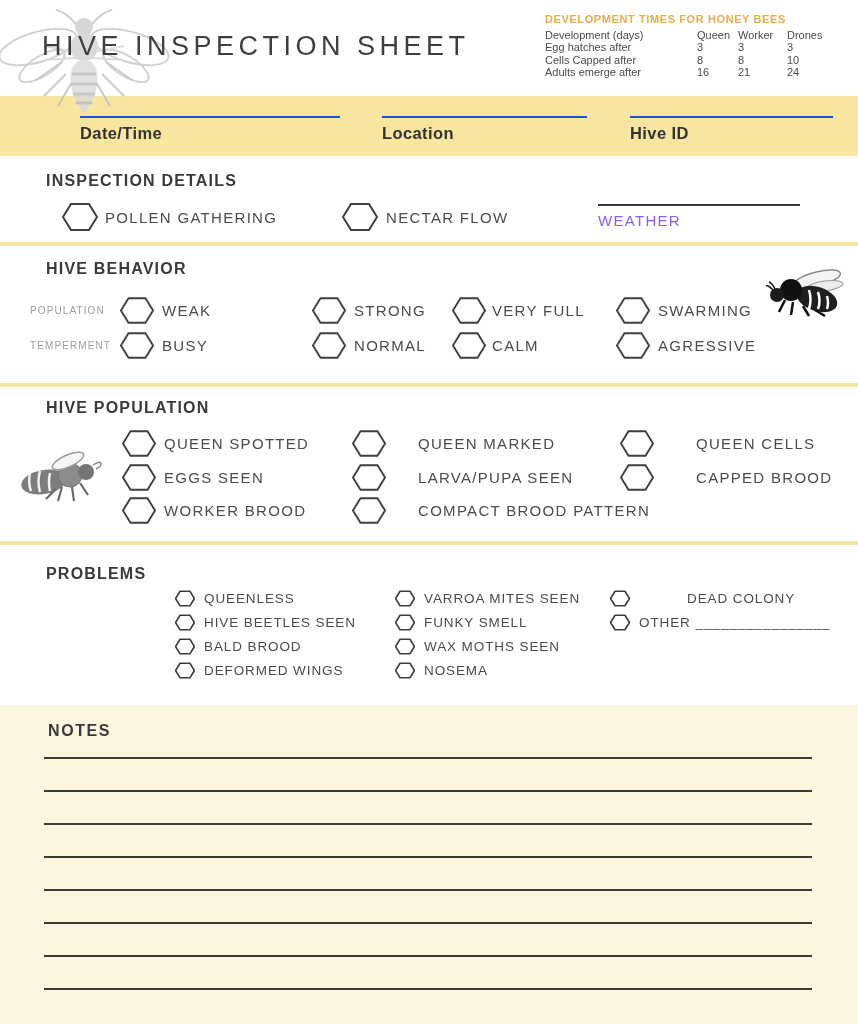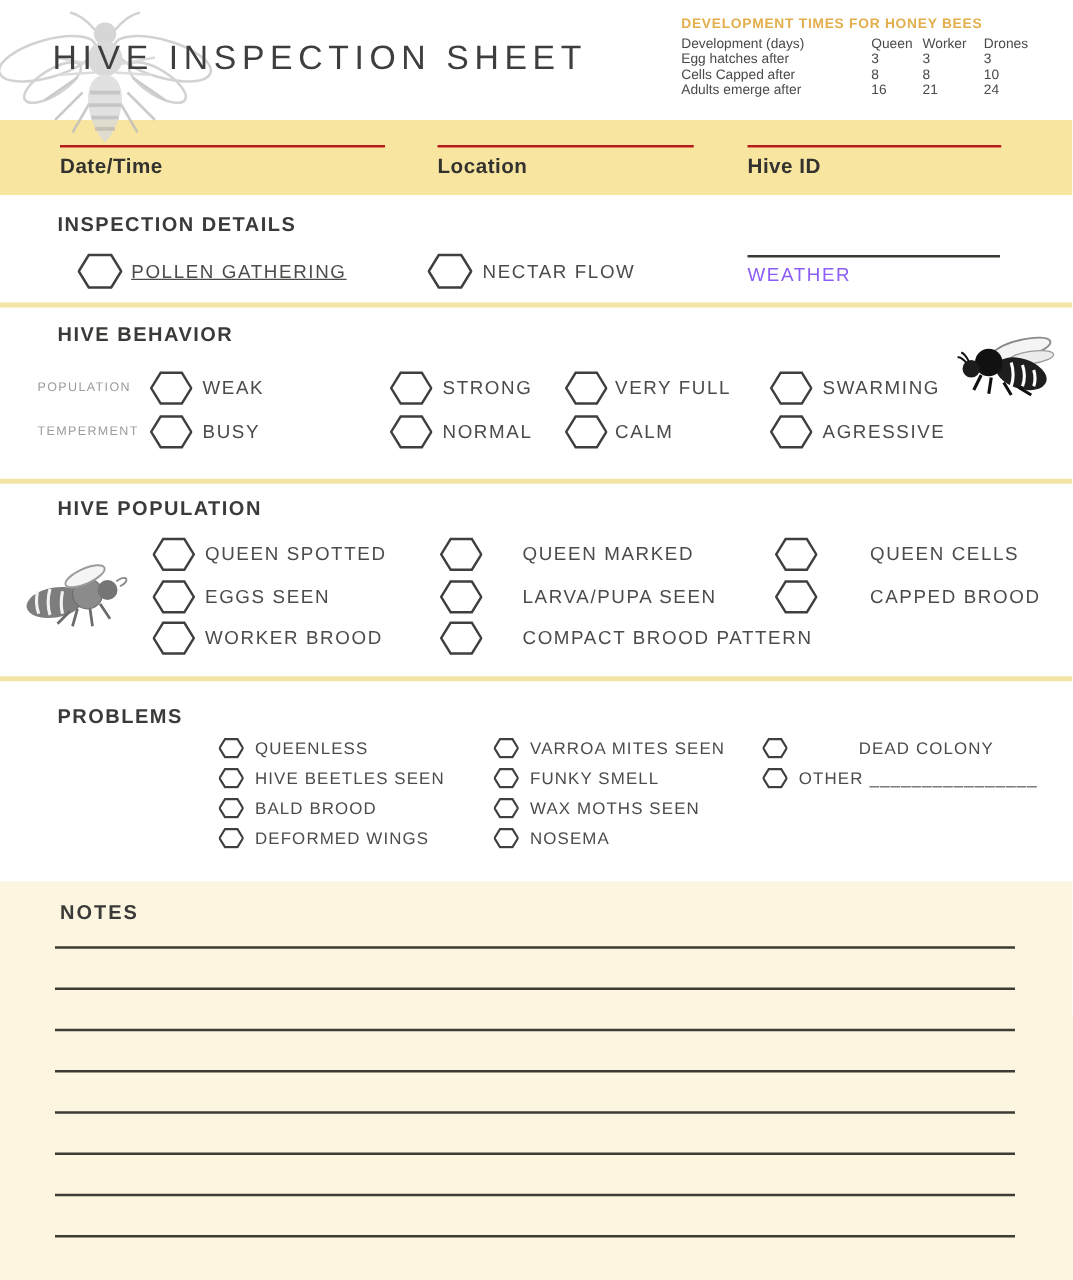--- a/index.html
+++ b/index.html
@@ -10,21 +10,21 @@
   #bee-top{position:absolute;left:-4px;top:2px;width:176px;height:118px;z-index:1;opacity:.8;}
   #page-title{position:absolute;left:42px;top:31px;z-index:2;font-size:27px;font-weight:400;
               letter-spacing:4.5px;color:#3e3e3c;white-space:nowrap;}
   #dev-table{position:absolute;left:545px;top:13px;z-index:2;width:290px;font-size:11px;line-height:12.5px;color:#4a4a48;}
   #dev-table .dt-title{font-weight:bold;color:#e3ae4b;letter-spacing:.6px;font-size:11px;margin-bottom:3px;}
   .dt-row{display:grid;grid-template-columns:152px 41px 49px 50px;}
   .dt-row span{white-space:nowrap;}
 
   
   #band{position:absolute;left:0;top:96px;width:858px;height:60px;background:#f8e6a0;z-index:0;}
-  .band-field{position:absolute;top:20px;border-top:2px solid #b91c1c;}
+  .band-field{position:absolute;top:20px;border-top:2px solid #1d4ed8;margin-left:32px;}
   .band-field .bf-label{padding-top:6px;font-size:16.5px;font-weight:bold;color:#33322e;letter-spacing:.4px;}
 
   
   .section{position:absolute;left:0;width:792px;border-radius:23px;}
   .sec-heading{position:absolute;font-size:16px;font-weight:bold;letter-spacing:1.2px;color:#3a3a38;white-space:nowrap;}
   .divider{position:absolute;left:0;width:858px;height:4px;background:#f5e5a5;}
 
   .check{position:absolute;display:flex;align-items:center;}
   .check .lbl{font-size:15px;letter-spacing:1.3px;color:#4b4b49;white-space:nowrap;}
   .check.sm .lbl{font-size:13.5px;letter-spacing:.9px;}
@@ -107,21 +107,21 @@
     </div>
   </div>
 
   <div class="section" style="top:156px;height:86px;">
     <div class="sec-heading" style="left:46px;top:16px;">INSPECTION DETAILS</div>
 
     <div class="check" style="left:62px;top:46px;">
       <svg class="hex" width="36" height="30" viewBox="0 0 36 30">
           <polygon points="9,2 27,2 35,15 27,28 9,28 1,15" fill="none" stroke="#3f3f3d" stroke-width="2"></polygon>
         </svg>
-      <span class="lbl" style="margin-left:7px;text-decoration:underline;">POLLEN GATHERING</span>
+      <span class="lbl" style="margin-left:7px;">POLLEN GATHERING</span>
     </div>
     <div class="check" style="left:342px;top:46px;">
       <svg class="hex" width="36" height="30" viewBox="0 0 36 30">
           <polygon points="9,2 27,2 35,15 27,28 9,28 1,15" fill="none" stroke="#3f3f3d" stroke-width="2"></polygon>
         </svg>
       <span class="lbl" style="margin-left:8px;">NECTAR FLOW</span>
     </div>
     <div class="field-line" style="left:598px;top:48px;width:202px;">
       <div class="fl-label">WEATHER</div>
     </div>

